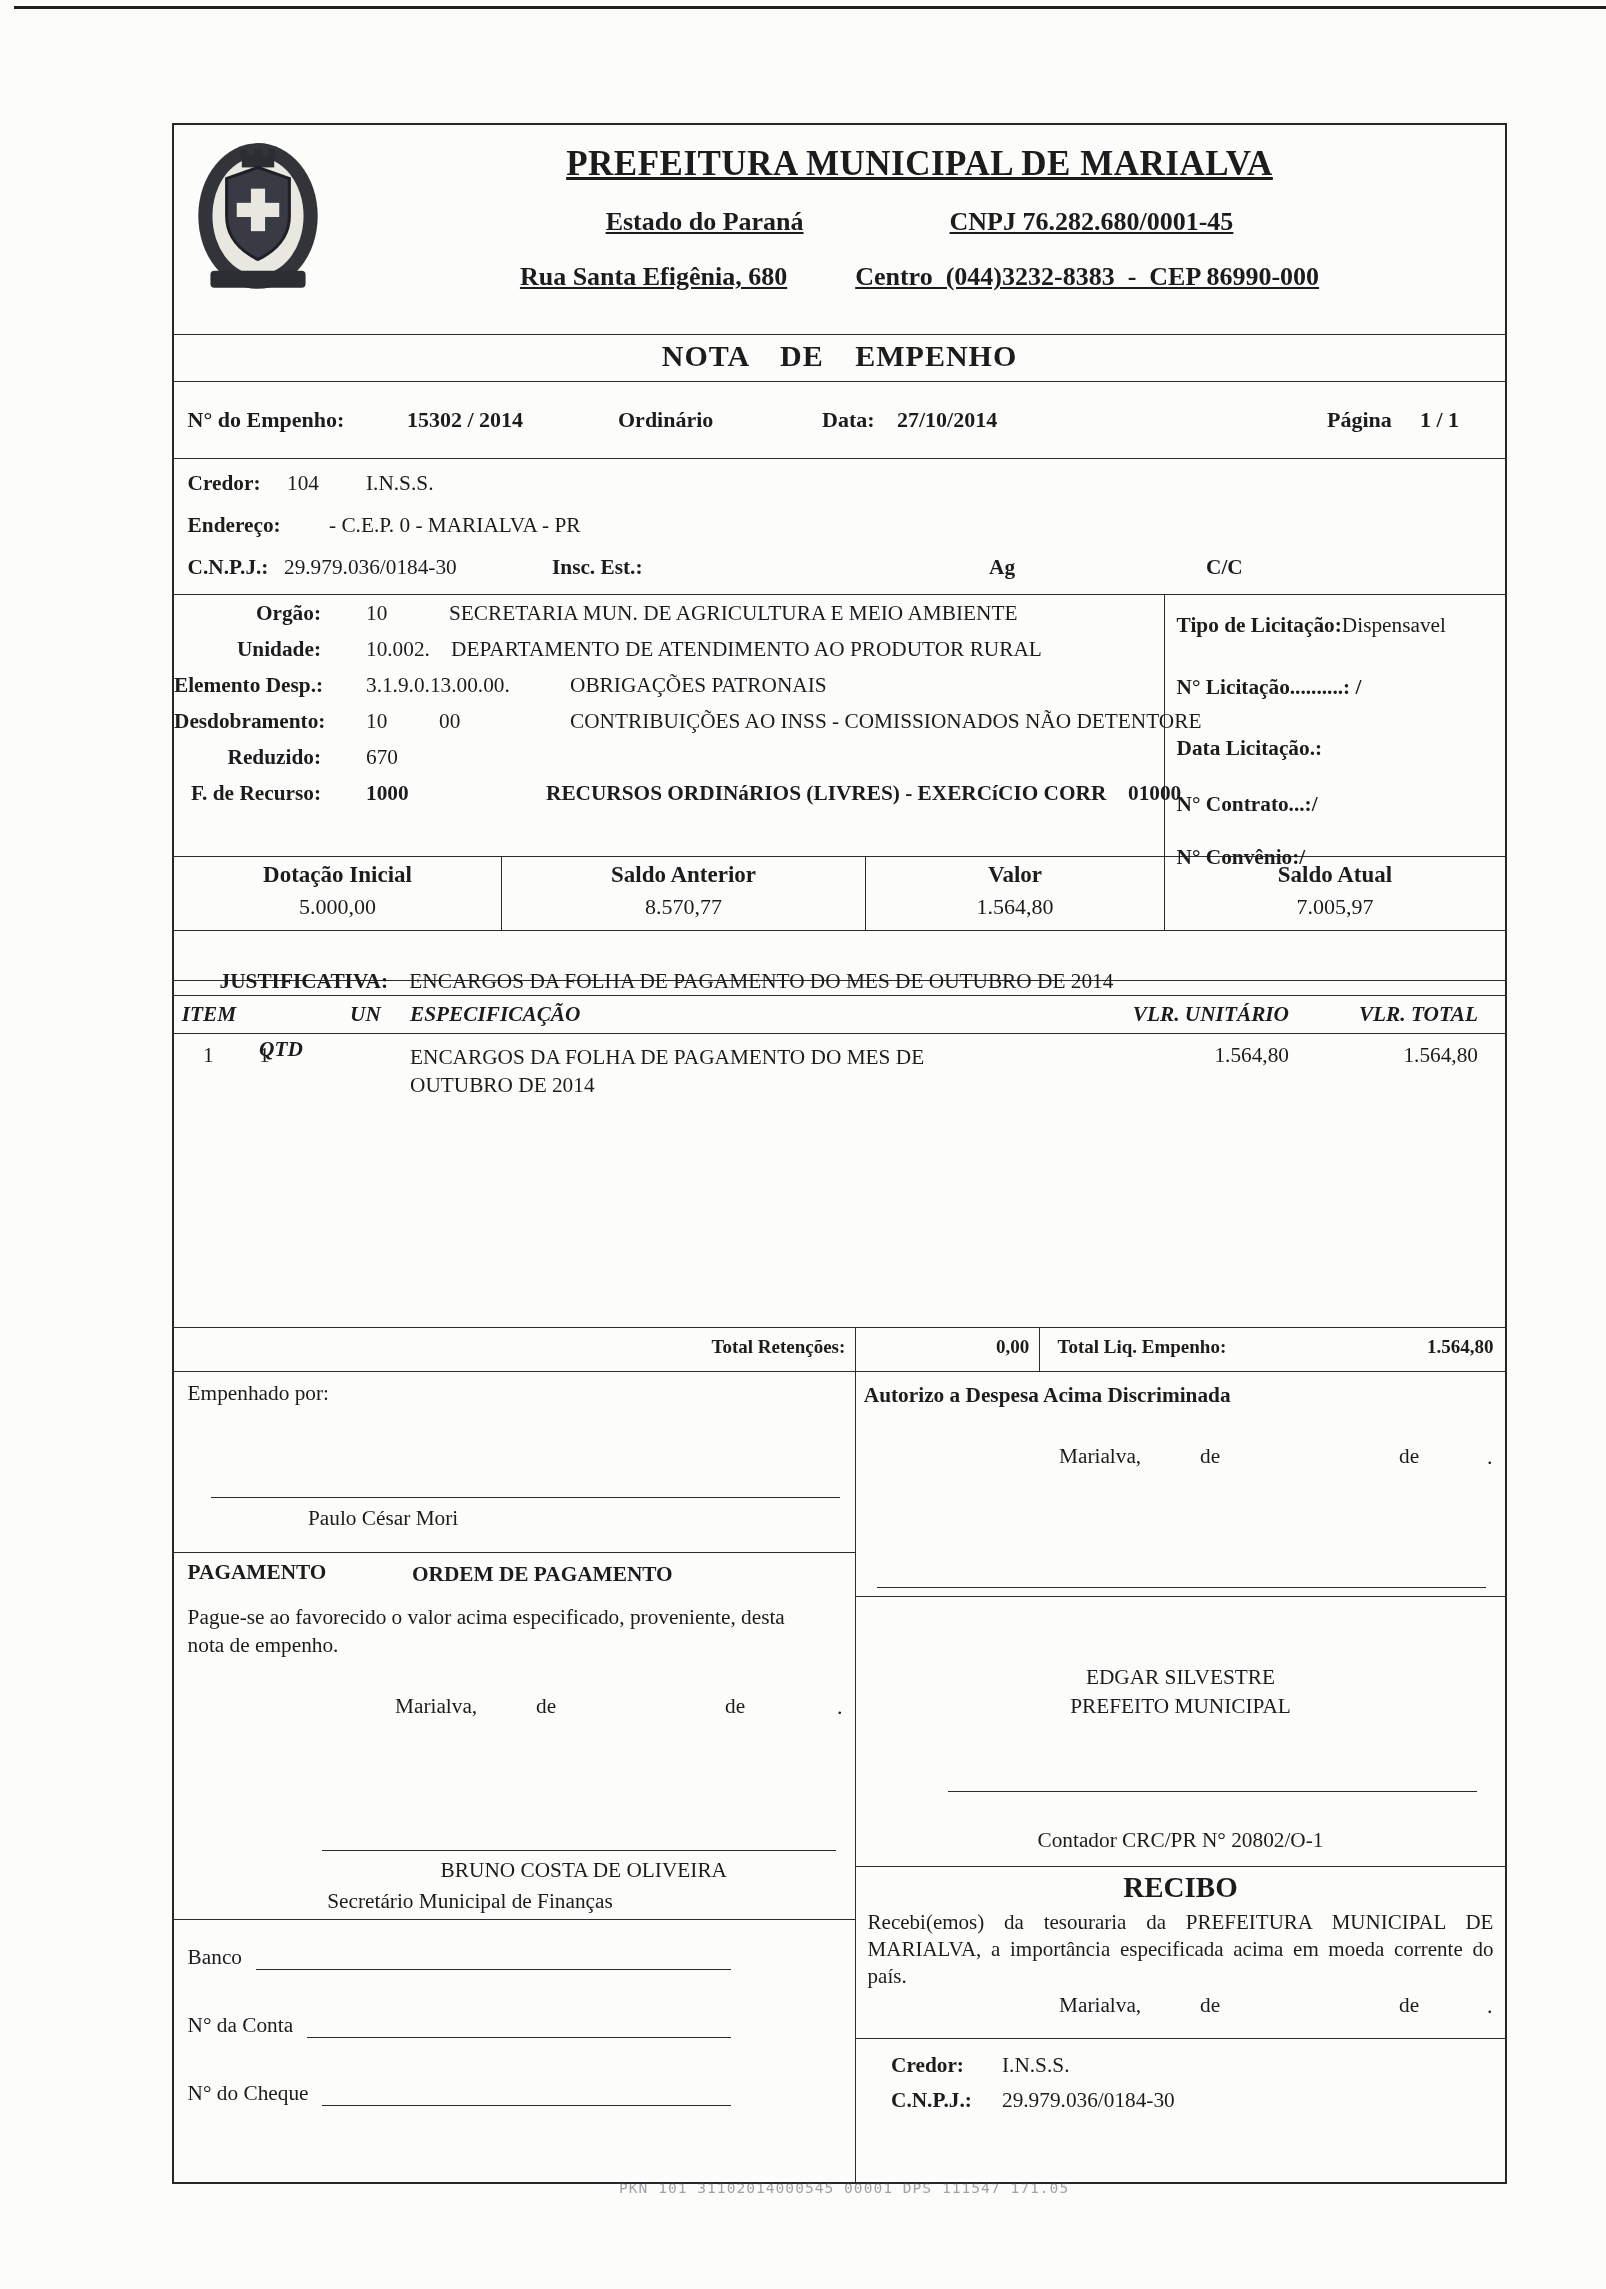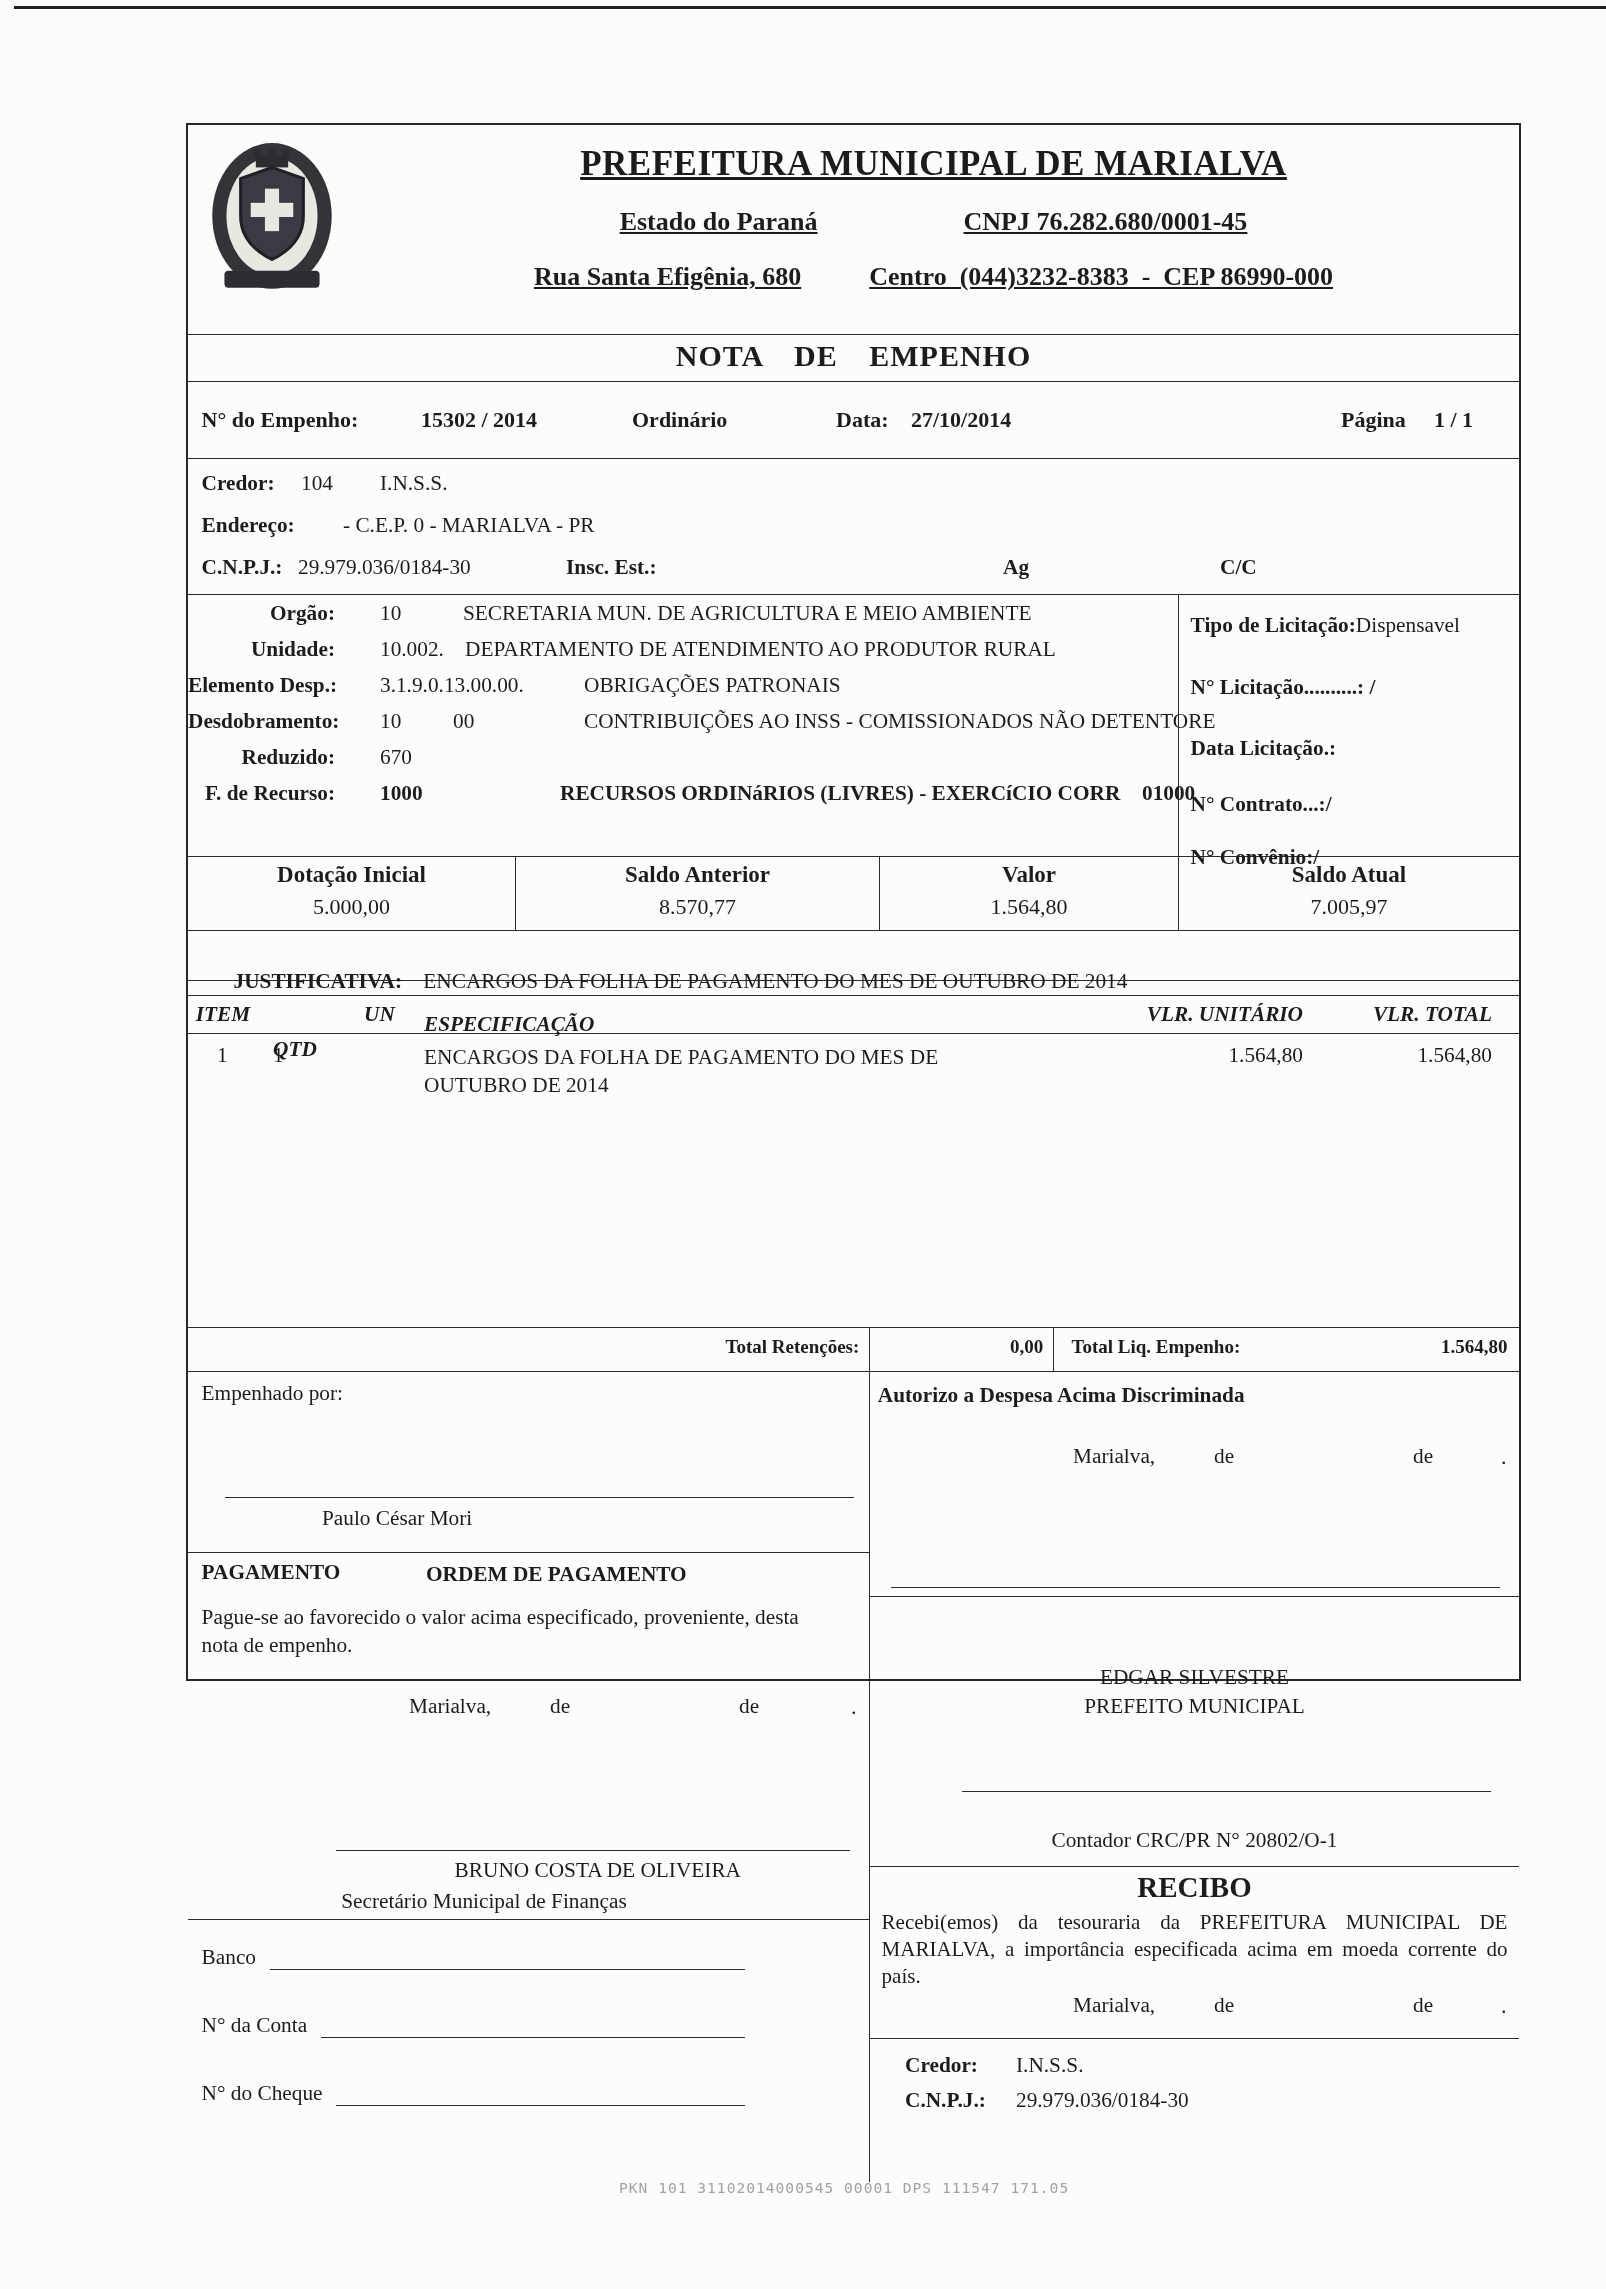--- a/index.html
+++ b/index.html
@@ -4,21 +4,21 @@
 <style>
   * { box-sizing: border-box; }
   html, body { margin: 0; padding: 0; }
   body { background: #d9d9d5; }
   .page {
     position: relative; width: 1607px; height: 2289px; margin: 0 auto;
     background: #fcfcfa; color: #1c1c1e;
     font-family: "Liberation Serif", serif; font-size: 21.3px; overflow: hidden;
   }
   .scan-topline { position: absolute; top: 5.8px; left: 13.6px; width: 1593px; height: 2.9px; background: #202020; }
-  .doc { position: absolute; left: 186px; top: 123px; width: 1335px; height: 1558px; border: 2.9px solid #27272a; }
+  .doc { position: absolute; left: 172px; top: 123px; width: 1335px; height: 2061px; border: 2.9px solid #27272a; }
   .b { font-weight: bold; }
   .u { text-decoration: underline; }
   section { position: relative; }
   .bb { border-bottom: 1.9px solid #2b2b2e; }
 
   
   .hdr { height: 210px; display: flex; }
   .logo { width: 160px; flex: none; padding: 7.8px 0 0 15.5px; }
   .hdr-txt { flex: 1; padding-top: 19.4px; text-align: center; }
   .org-name { font-size: 35px; font-weight: bold; text-decoration: underline; letter-spacing: 0.5px; }
@@ -65,21 +65,21 @@
   .dc4 { flex: 1; }
 
   
   .just { height: 50px; padding: 12.6px 0 0 13.6px; white-space: pre; }
   .just .lbl { font-weight: bold; margin-right: 21.3px; }
   .spacer { height: 13.6px; }
 
   
   .ith { height: 39px; border-top: 1.9px solid #2b2b2e; border-bottom: 1.9px solid #2b2b2e; font-weight: bold; font-style: italic; }
   .ith span { position: absolute; top: 6.8px; }
-  .h-item { left: 7.8px; } .h-qtd { left: 85px; margin-top: 35px; } .h-un { left: 176px; } .h-esp { left: 236px; margin-top: 10px; }
+  .h-item { left: 7.8px; } .h-qtd { left: 85px; margin-top: 35px; } .h-un { left: 176px; } .h-esp { left: 236px; }
   .h-vu { right: 216px; } .h-vt { right: 27px; }
   .itb { height: 294px; }
   .itb span, .itb div.cell { position: absolute; top: 9.7px; }
   .r-item { left: 29px; } .r-qtd { left: 85px; }
   .r-esp { left: 236px; width: 592px; line-height: 1.32; }
   .r-vu { right: 216px; } .r-vt { right: 27px; }
 
   
   .tot { height: 44px; display: flex; font-weight: bold; font-size: 19px; }
   .tc1 { width: 682px; border-right: 1.9px solid #2b2b2e; text-align: right; padding: 8.7px 9.7px 0 0; }

